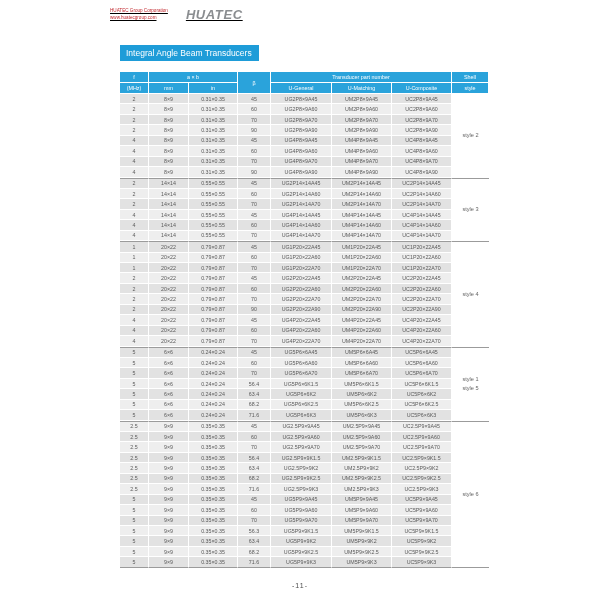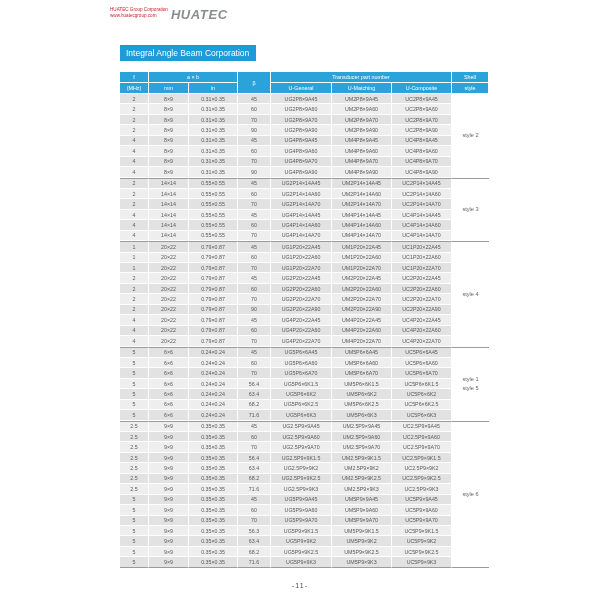--- a/index.html
+++ b/index.html
@@ -1,21 +1,21 @@
 <!DOCTYPE html>
 <html><head>
 <meta charset="utf-8">
 <style>
   html,body { margin:0; padding:0; background:#fff; }
   .page {
     position:relative; width:600px; height:600px; background:#ffffff;
     font-family:"Liberation Sans", sans-serif; overflow:hidden;
   }
   
-  .logo { position:absolute; left:110px; top:7px; display:flex; align-items:flex-start; gap:3px; }
+  .logo { position:absolute; left:110px; top:7px; display:flex; align-items:center; gap:18px;text-decoration:underline; }
   .logo-sub { font-size:4.6px; color:#c1272d; line-height:1.35; }
   .logo-brand { font-size:13px; font-weight:bold; font-style:italic; color:#8a8d90; letter-spacing:0.6px; }
   
   .title-bar {
     position:absolute; left:120px; top:45px; background:#1e9cd8; color:#ffffff;
     font-size:8.5px; padding:3px 7px 3px 6px; white-space:nowrap;
   }
   
   .transducer-table {
     position:absolute; left:120px; top:72px; width:369px;
@@ -51,21 +51,21 @@
 <div class="page">
 
   <div class="logo">
     <div class="logo-sub">
       <div>HUATEC Group Corporation</div>
       <div>www.huatecgroup.com</div>
     </div>
     <div class="logo-brand">HUATEC</div>
   </div>
 
-  <div class="title-bar">Integral Angle Beam Corporation</div>
+  <div class="title-bar">Integral Angle Beam Transducers</div>
 
   <table class="transducer-table">
     <colgroup>
       <col style="width:29px">
         <col style="width:40px">
         <col style="width:49px">
         <col style="width:33px">
       <col style="width:61px">
         <col style="width:60px">
         <col style="width:60px">

